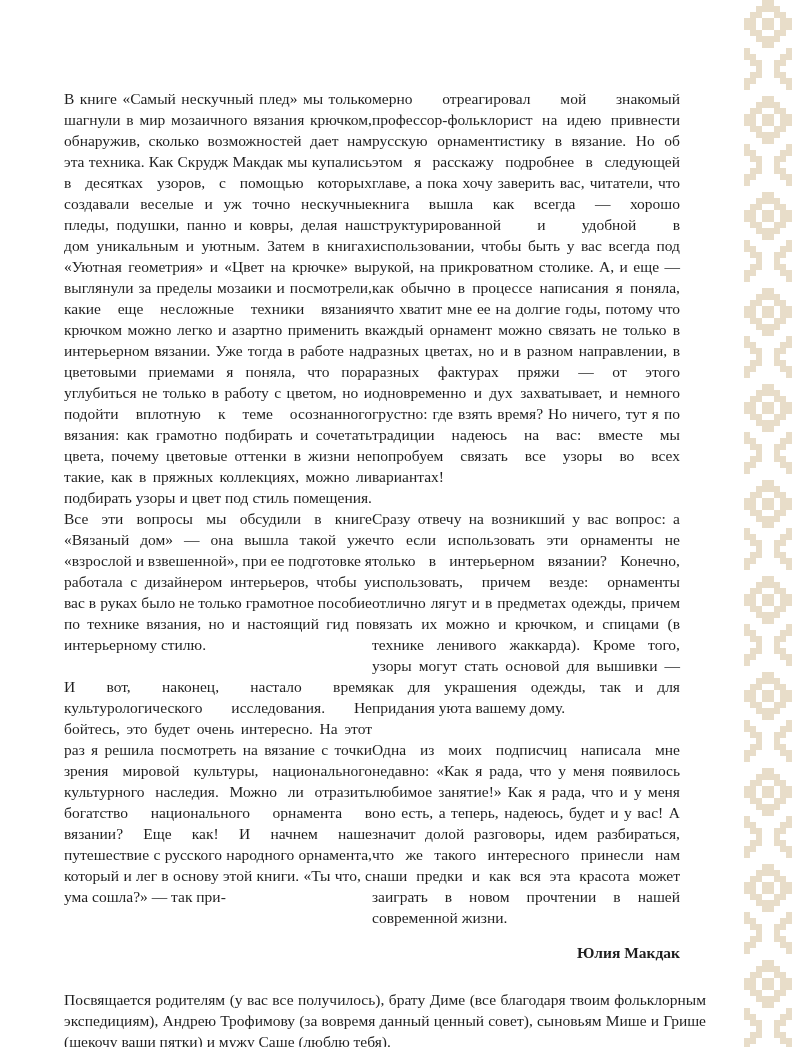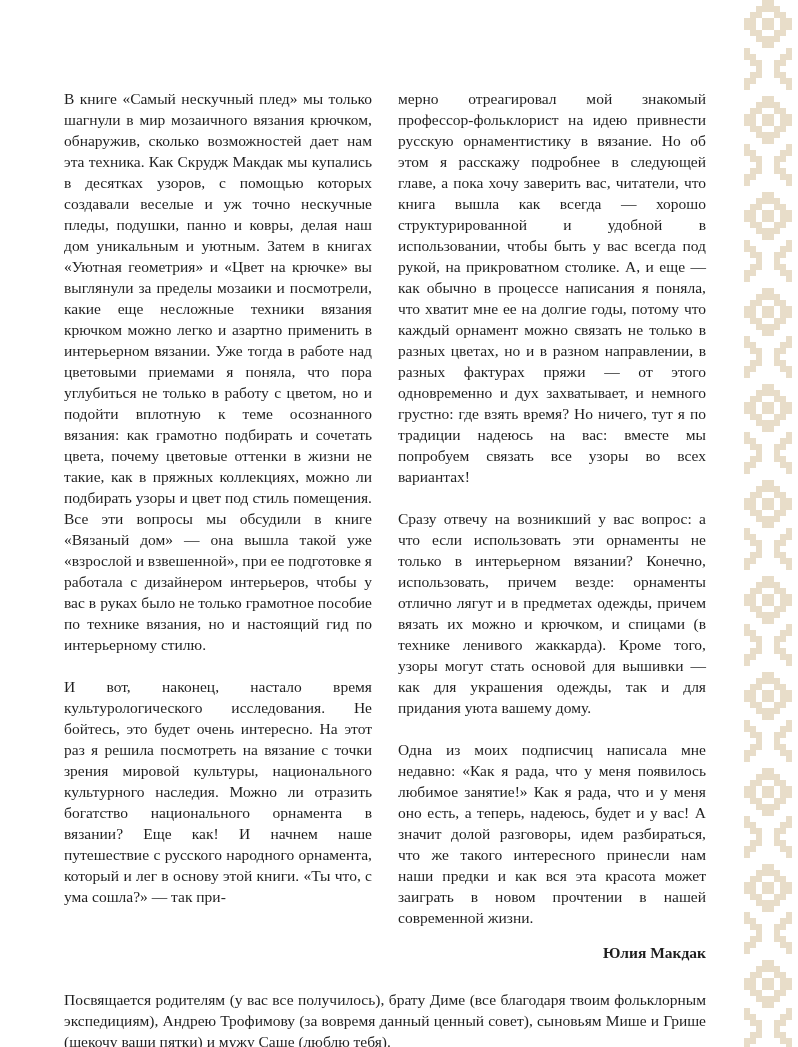--- a/index.html
+++ b/index.html
@@ -18,21 +18,21 @@
   .decor-band {
     position: absolute;
     top: 0; right: 6px;
     width: 48px; height: 1047px;
   }
   .content {
     position: absolute;
     left: 64px; top: 88px;
     width: 642px;
   }
-  .columns { display: flex; gap: 26px; }
+  .columns { display: flex; }
   .col {
     width: 308px;
     font-size: 15.5px;
     line-height: 21px;
     text-align: justify;
     hyphens: auto;
     -webkit-hyphens: auto;
   }
   .col p + p { margin-top: 21px; }
   .signature {

